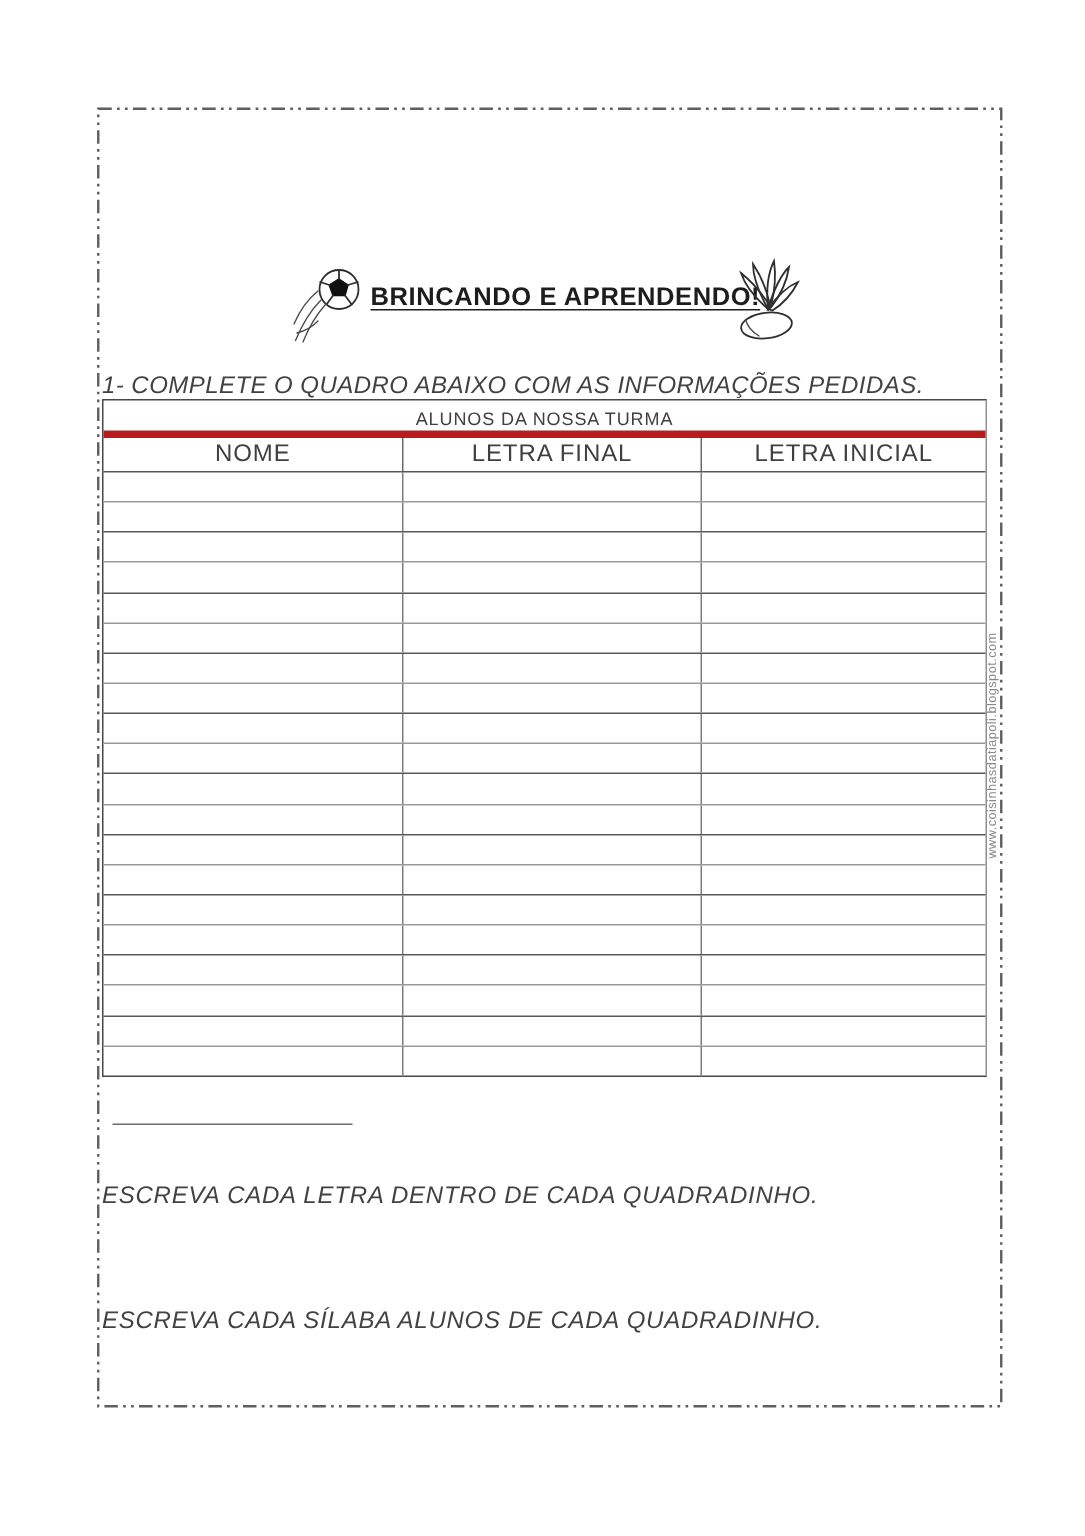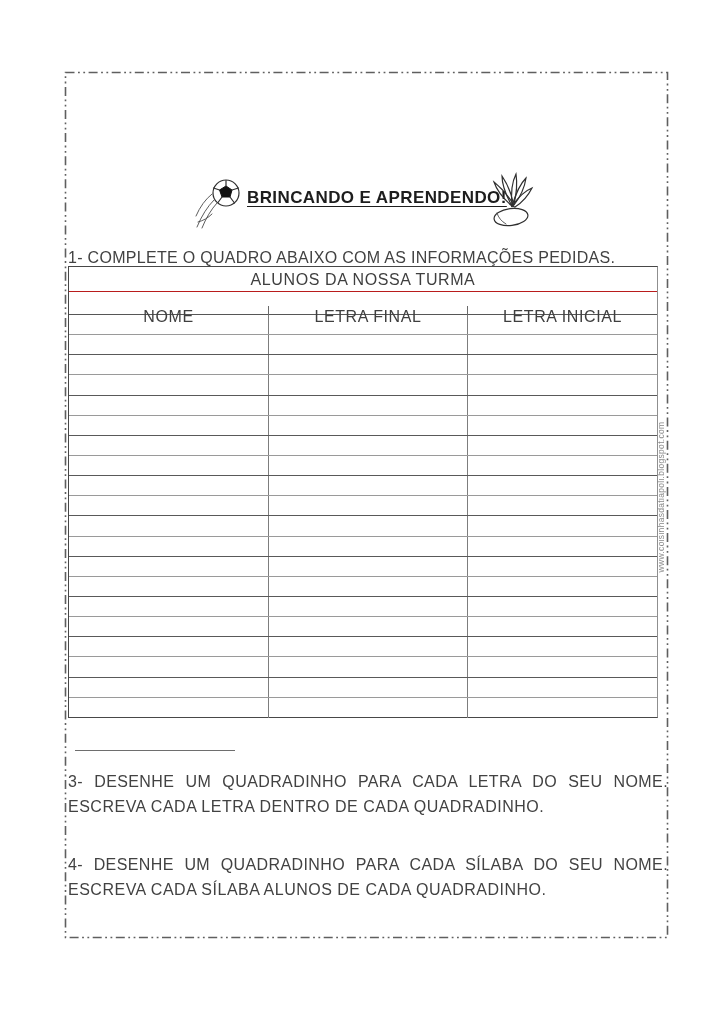--- a/index.html
+++ b/index.html
@@ -19,49 +19,49 @@
   .flower{position:absolute;left:488px;top:2px;}
   .wtitle{
     position:absolute;left:247px;top:18px;margin:0;
     font-size:17px;font-weight:bold;color:#1d1d1d;
     letter-spacing:.4px;
     text-decoration:underline;text-underline-offset:3px;
     white-space:nowrap;
   }
 
   
-  .q{position:absolute;left:68px;width:600px;font-size:16px;line-height:25px;color:#424242;}
+  .q{position:absolute;left:68px;width:600px;font-size:16px;line-height:25px;color:#424242;font-style:italic;}
   .q1{top:229px;letter-spacing:.3px;white-space:nowrap;}
   .q2{top:733px;letter-spacing:1.4px;white-space:nowrap;}
   .q2 .blank{
     display:inline-block;width:160px;height:13px;
     border-bottom:1.6px solid #6e6e6e;margin-left:7px;
   }
   .q3{top:769px;}
   .q4{top:852px;}
   .jline{text-align:justify;text-align-last:justify;letter-spacing:.4px;}
-  .nline{letter-spacing:.5px;}
+  .nline{letter-spacing:.5px;margin-top:16px;}
 
   
   .stable{
     position:absolute;left:68px;top:266px;width:590px;height:452px;
     border:1.5px solid #474747;border-right:1px solid #8f8f8f;
     box-sizing:border-box;background:#fff;
   }
   .t-title{
     height:25px;line-height:25px;text-align:center;
-    font-size:16px;letter-spacing:.6px;color:#3f3f3f;
-    border-bottom:1px solid #b91c1c;box-sizing:border-box;
+    font-size:12px;letter-spacing:.6px;color:#3f3f3f;
+    border-bottom:5px solid #b91c1c;box-sizing:border-box;
   }
   .t-head{
     display:grid;grid-template-columns:200px 199px 1fr;
     height:23px;line-height:22px;border-bottom:1px solid #565656;
     box-sizing:border-box;font-size:16px;letter-spacing:.6px;color:#3f3f3f;
   }
-  .t-head div{text-align:center;border-right:1px solid #6a6a6a;box-sizing:border-box;margin-top:14px;}
+  .t-head div{text-align:center;border-right:1px solid #6a6a6a;box-sizing:border-box;}
   .t-head div:last-child{border-right:none;}
   .trow{
     display:grid;grid-template-columns:200px 199px 1fr;
     height:20.15px;border-bottom:1px solid #9a9a9a;box-sizing:border-box;
   }
   .trow:nth-child(even){border-bottom-color:#595959;}
   .trow:last-child{border-bottom:none;}
   .tcell{border-right:1px solid #7d7d7d;box-sizing:border-box;}
   .tcell:last-child{border-right:none;}
 
@@ -219,24 +219,22 @@
           <div class="tcell"></div>
         </div>
       </div>
   </div>
 
   <div class="q q2">
     <span class="blank"></span>
   </div>
 
   <div class="q q3">
-    <div class="jline">3- DESENHE UM QUADRADINHO PARA CADA LETRA DO SEU NOME.</div>
     <div class="nline">ESCREVA CADA LETRA DENTRO DE CADA QUADRADINHO.</div>
   </div>
 
   <div class="q q4">
-    <div class="jline">4- DESENHE UM QUADRADINHO PARA CADA SÍLABA DO SEU NOME.</div>
     <div class="nline">ESCREVA CADA SÍLABA ALUNOS DE CADA QUADRADINHO.</div>
   </div>
 
   <div class="watermark">www.coisinhasdatiapoli.blogspot.com</div>
 
 </div>
 
 </body></html>

